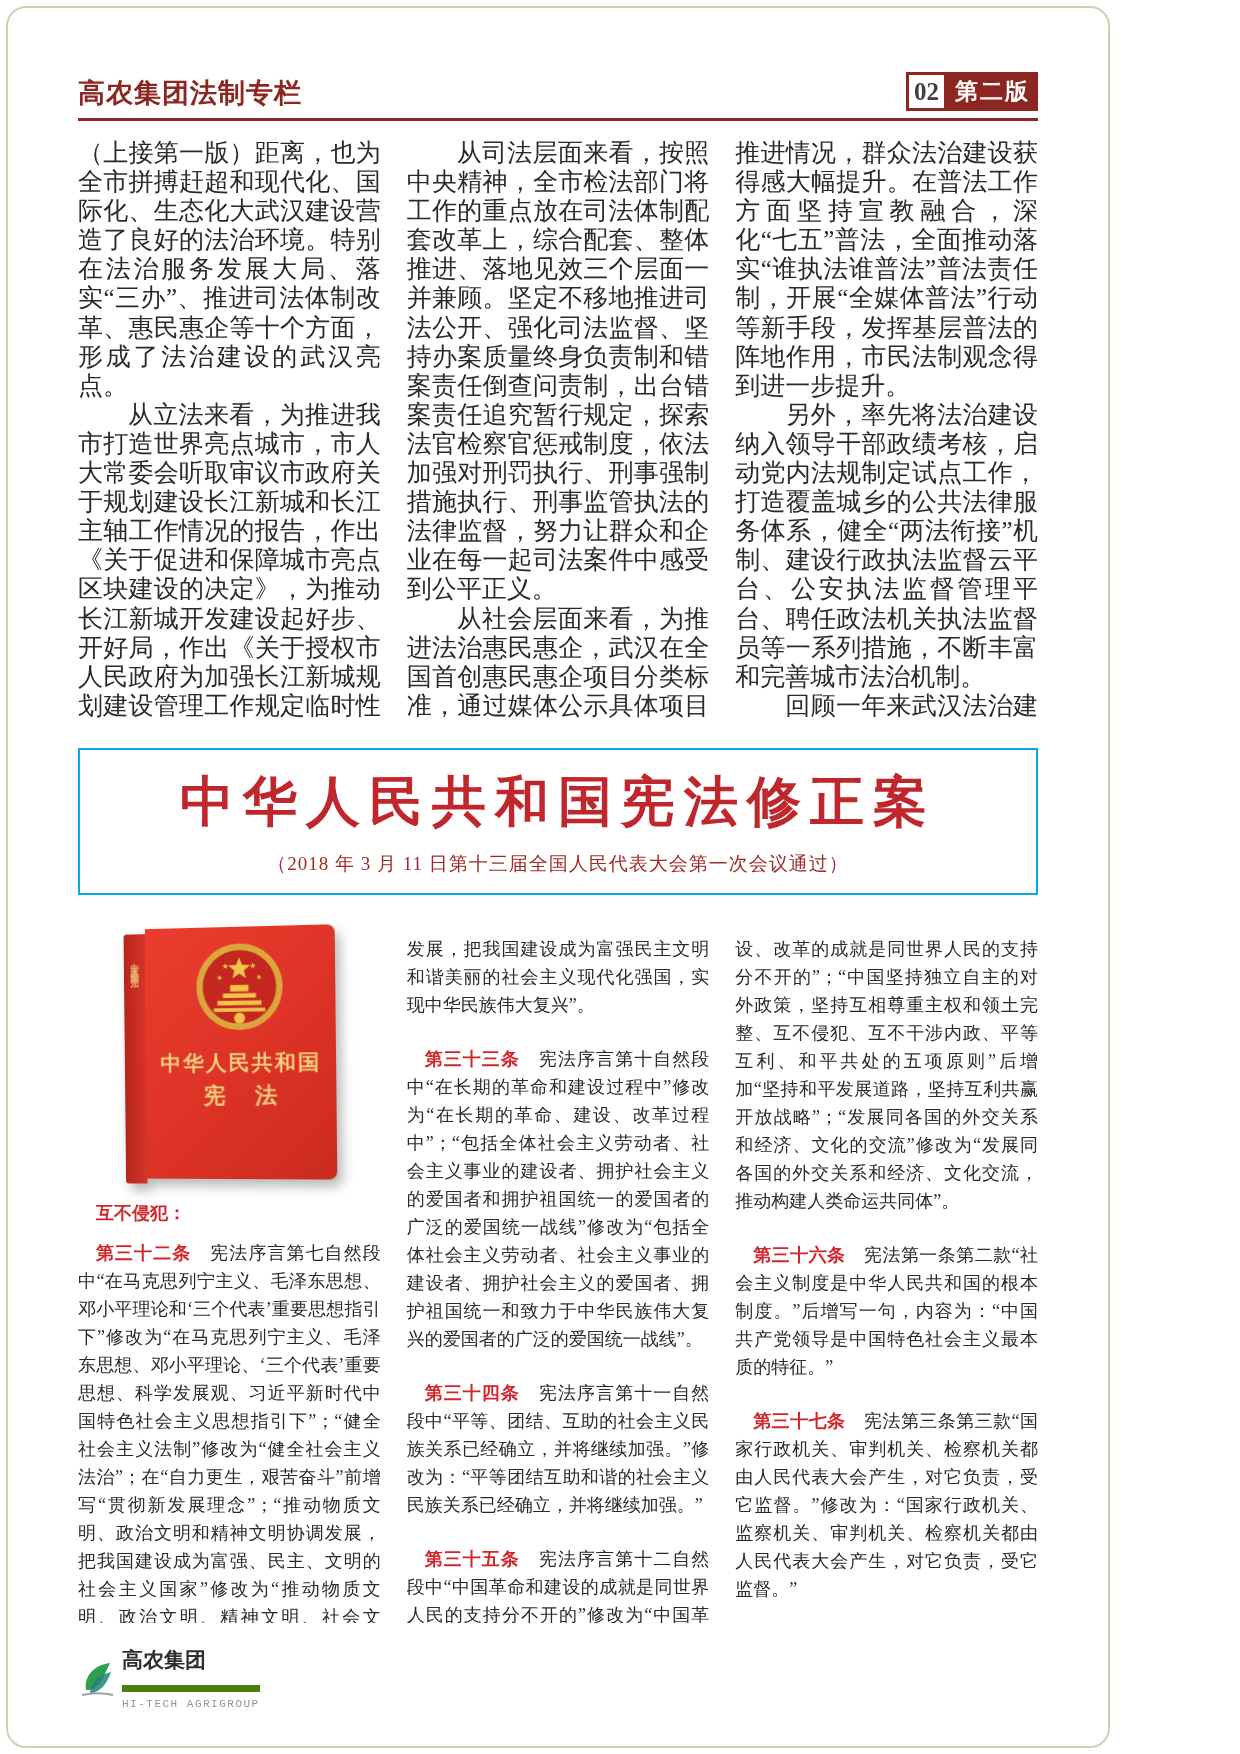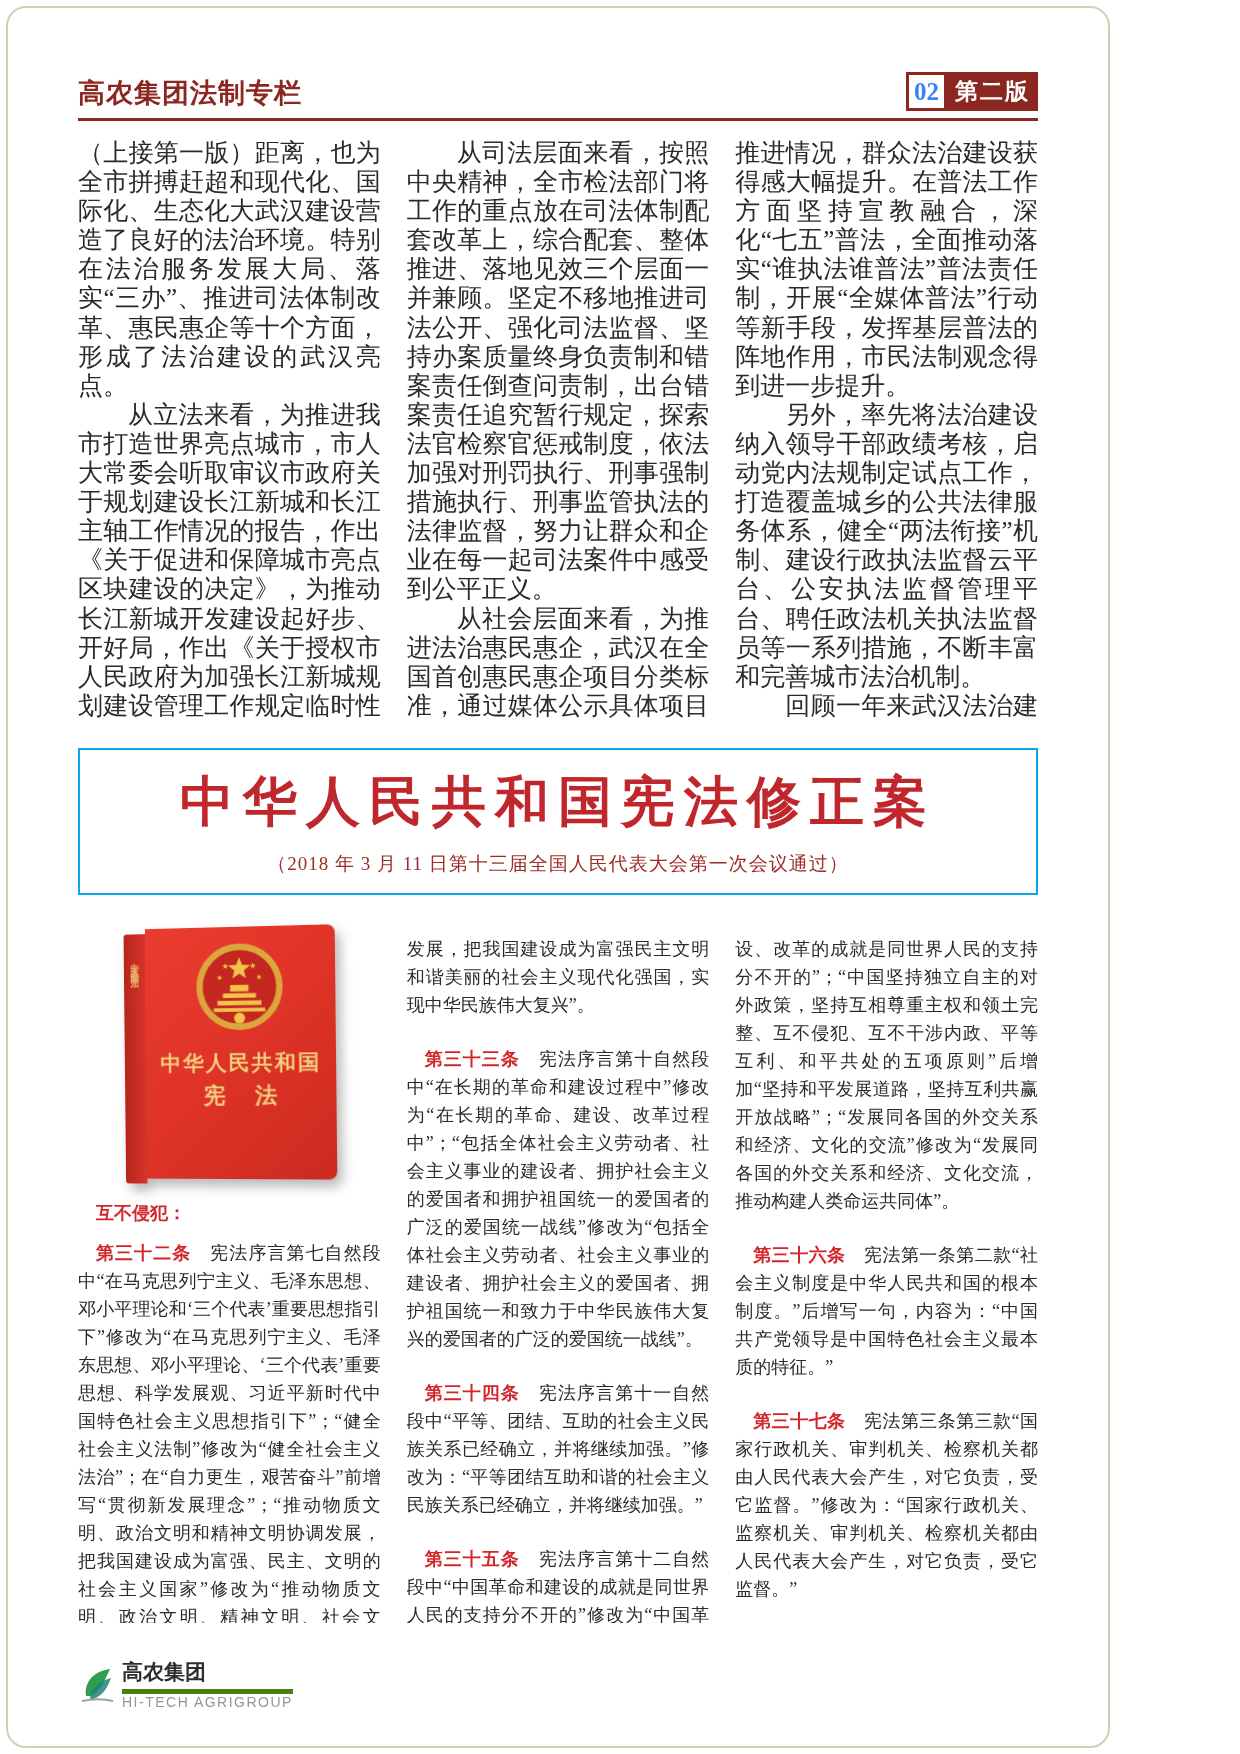--- a/index.html
+++ b/index.html
@@ -7,21 +7,21 @@
         font-family:"Liberation Serif","DejaVu Serif",serif;border-radius:14px;}
   .page-border{position:absolute;left:6px;top:6px;right:6px;bottom:6px;
         border:2px solid #d6cdb9;border-radius:20px;pointer-events:none;}
   .content{position:absolute;left:78px;right:78px;top:72px;}
 
   
   .header{display:flex;justify-content:space-between;align-items:flex-end;}
   .section-title{color:#8c2620;font-weight:bold;font-size:27px;letter-spacing:1px;
         font-family:"Liberation Sans","DejaVu Sans",sans-serif;}
   .badges{display:flex;align-items:stretch;}
-  .num-badge{border:3px solid #8c2620;color:#3b82f6;background:#fff;font-weight:bold;
+  .num-badge{border:3px solid #8c2620;color:#404040;background:#fff;font-weight:bold;
         font-size:25px;line-height:1;padding:4px 5px;display:flex;align-items:center;}
   .edition-badge{background:#8c2620;color:#fff;font-weight:bold;font-size:23px;line-height:1;
         padding:4px 8px;display:flex;align-items:center;letter-spacing:2px;}
   .rule{height:3px;background:#8c2620;margin-top:7px;}
 
   
   .cols{display:flex;gap:26px;}
   .col{flex:1;min-width:0;}
   .para{margin:0;text-align:justify;color:#2a2a2a;}
   .top{margin-top:17px;height:582px;overflow:hidden;}
@@ -56,24 +56,24 @@
   .book .emblem{position:absolute;left:50%;top:14px;transform:translateX(-50%);}
   .cover-t1{position:absolute;left:0;right:0;top:122px;text-align:center;color:#f3cf7e;
         font-size:21px;font-weight:bold;letter-spacing:2px;}
   .cover-t2{position:absolute;left:0;right:0;top:154px;text-align:center;color:#f3cf7e;
         font-size:22px;font-weight:bold;letter-spacing:12px;text-indent:12px;}
 
   
   .footer-logo{position:absolute;left:80px;bottom:44px;display:flex;align-items:center;gap:8px;}
   .logo-txt{display:flex;flex-direction:column;}
   .logo-title{font-family:"Liberation Sans","DejaVu Sans",sans-serif;font-weight:bold;
-        font-size:21px;color:#2e2e2e;line-height:1.05;border-bottom:5px solid #4d7c0f;
-        padding-bottom:6px;}
-  .logo-sub{font-family:Liberation Sans, sans-serif;font-size:14px;
-        color:#8d979c;letter-spacing:1.5px;margin-top:0;}
+        font-size:21px;color:#2e2e2e;line-height:1.05;border-bottom:7px solid #4d7c0f;
+        padding-bottom:14px;}
+  .logo-sub{font-family:Liberation Mono, monospace;font-size:11px;
+        color:#8d979c;letter-spacing:1.5px;margin-top:6px;}
 </style>
 </head>
 <body>
 
 <div class="page">
   <div class="page-border"></div>
   <div class="content">
 
     <div class="header">
       <div class="section-title">高农集团法制专栏</div>

